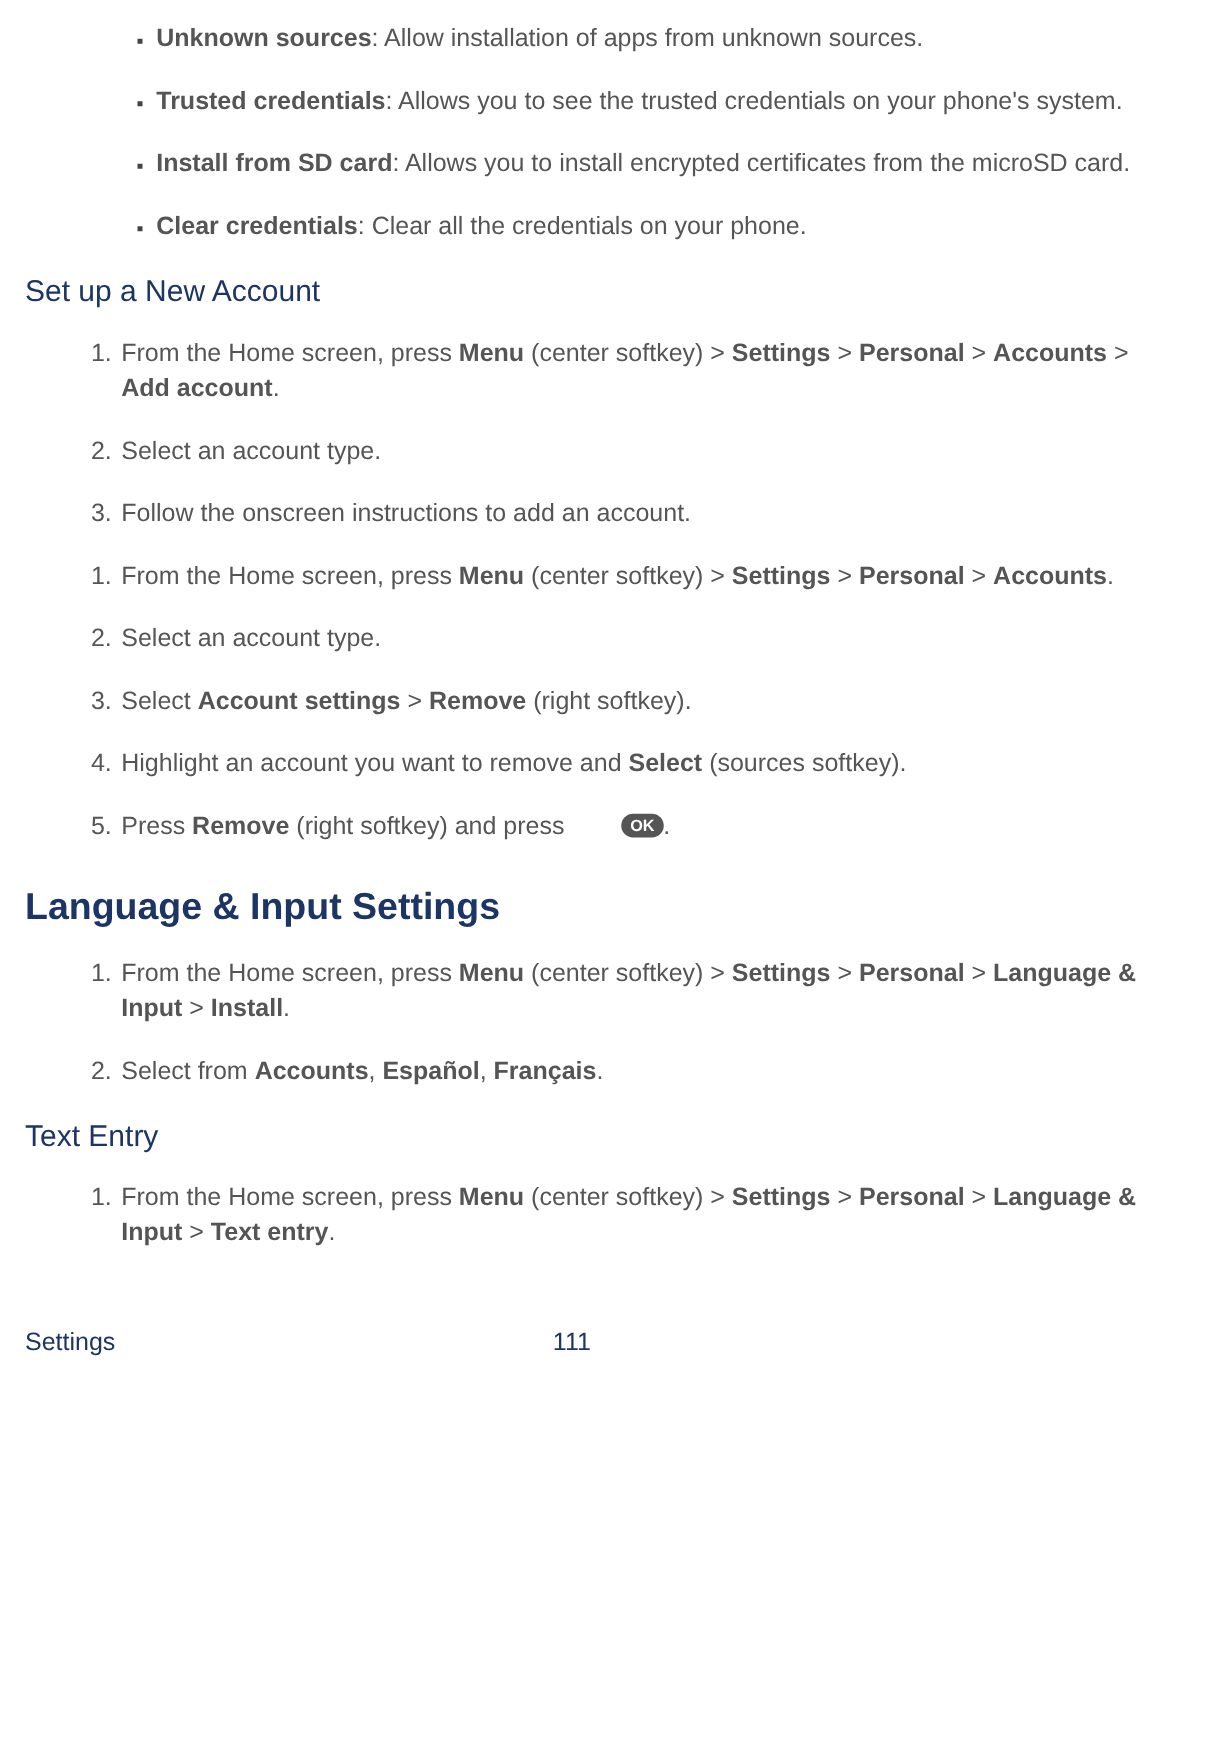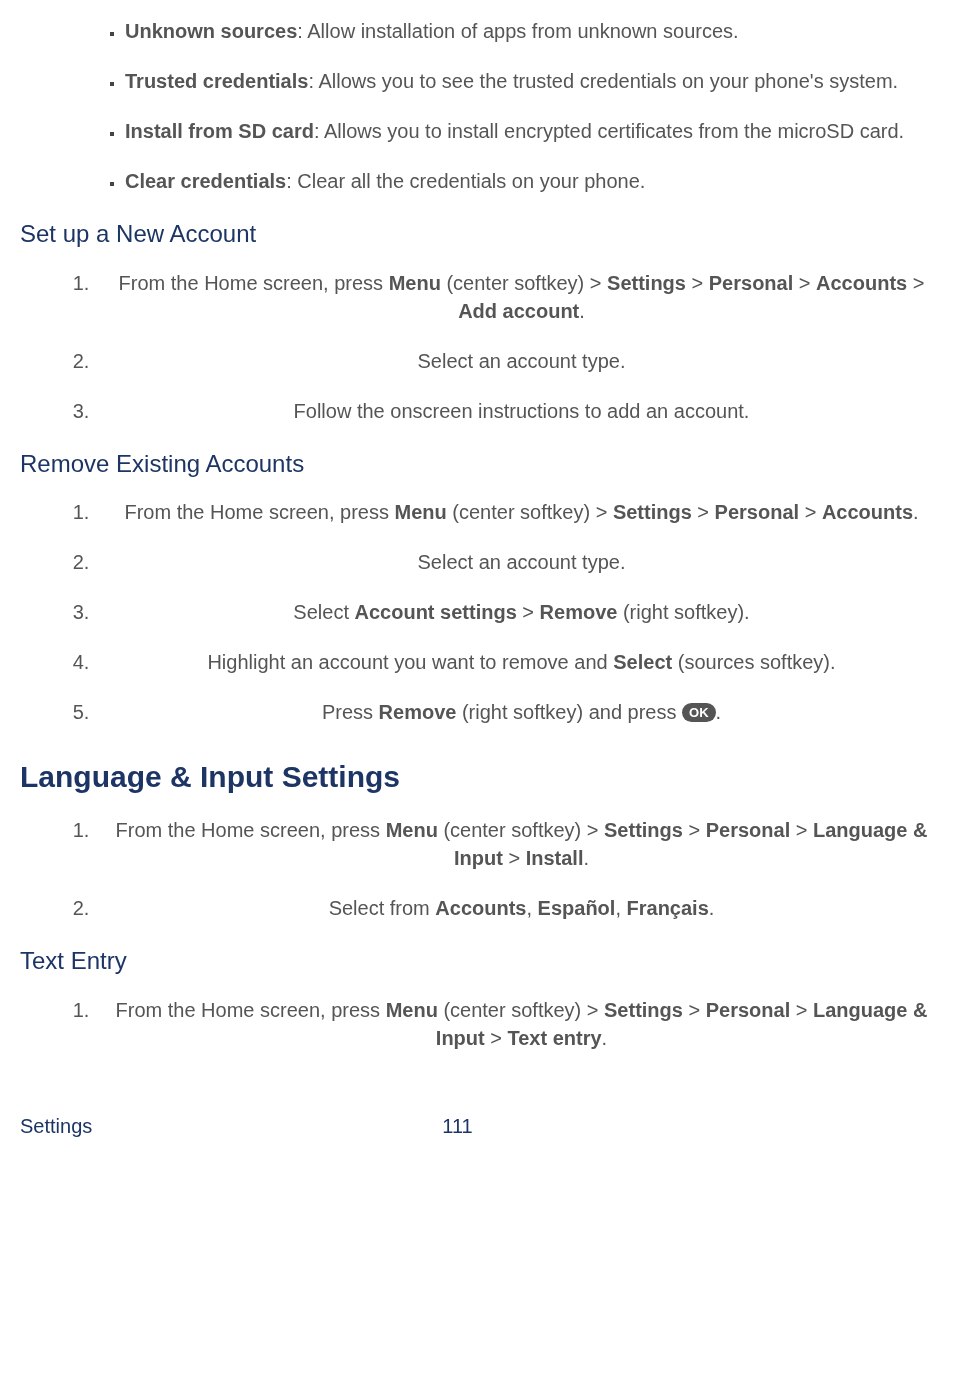--- a/index.html
+++ b/index.html
@@ -25,21 +25,20 @@
     color: #444;
     font-size: 14px;
   }
   ol.numbered {
     padding-left: 75px;
     margin: 0;
   }
   ol.numbered li {
     margin-bottom: 22px;
     padding-left: 2px;
-    text-align: center;
   }
   .bold-term {
     font-weight: bold;
     color: #555;
   }
   h2.section {
     font-size: 30px;
     font-weight: bold;
     color: #1c3564;
     margin: 30px 0 18px 0;
@@ -55,20 +54,21 @@
     background: #555;
     color: #fff;
     font-size: 13px;
     font-weight: bold;
     border-radius: 10px;
     padding: 3px 7px;
     vertical-align: middle;
     line-height: 1;
     position: relative;
     top: -1px;
+    margin-left: 40px;
   }
   .footer {
     display: flex;
     justify-content: flex-start;
     gap: 350px;
     color: #1c3564;
     font-size: 20px;
     margin-top: 60px;
     padding-bottom: 20px;
   }
@@ -86,21 +86,20 @@
   </ul>
 
 
   <h3 class="subsection">Set up a New Account</h3>
   <ol class="numbered">
     <li><span>From the Home screen, press </span><span class="bold-term">Menu</span><span> (center softkey) &gt; </span><span class="bold-term">Settings</span><span> &gt; </span><span class="bold-term">Personal</span><span> &gt; </span><span class="bold-term">Accounts</span><span> &gt; </span><span class="bold-term">Add account</span><span>.</span></li>
     <li>Select an account type.</li>
     <li>Follow the onscreen instructions to add an account.</li>
   </ol>
 
-  <h3 class="subsection">Remove Existing Accounts</h3>
   <ol class="numbered">
     <li><span>From the Home screen, press </span><span class="bold-term">Menu</span><span> (center softkey) &gt; </span><span class="bold-term">Settings</span><span> &gt; </span><span class="bold-term">Personal</span><span> &gt; </span><span class="bold-term">Accounts</span><span>.</span></li>
     <li>Select an account type.</li>
     <li><span>Select </span><span class="bold-term">Account settings</span><span> &gt; </span><span class="bold-term">Remove</span><span> (right softkey).</span></li>
     <li><span>Highlight an account you want to remove and </span><span class="bold-term">Select</span><span> (sources softkey).</span></li>
     <li><span>Press </span><span class="bold-term">Remove</span><span> (right softkey) and press </span><span class="ok-icon">OK</span><span>.</span></li>
   </ol>
 
   <h2 class="section">Language &amp; Input Settings</h2>
 

